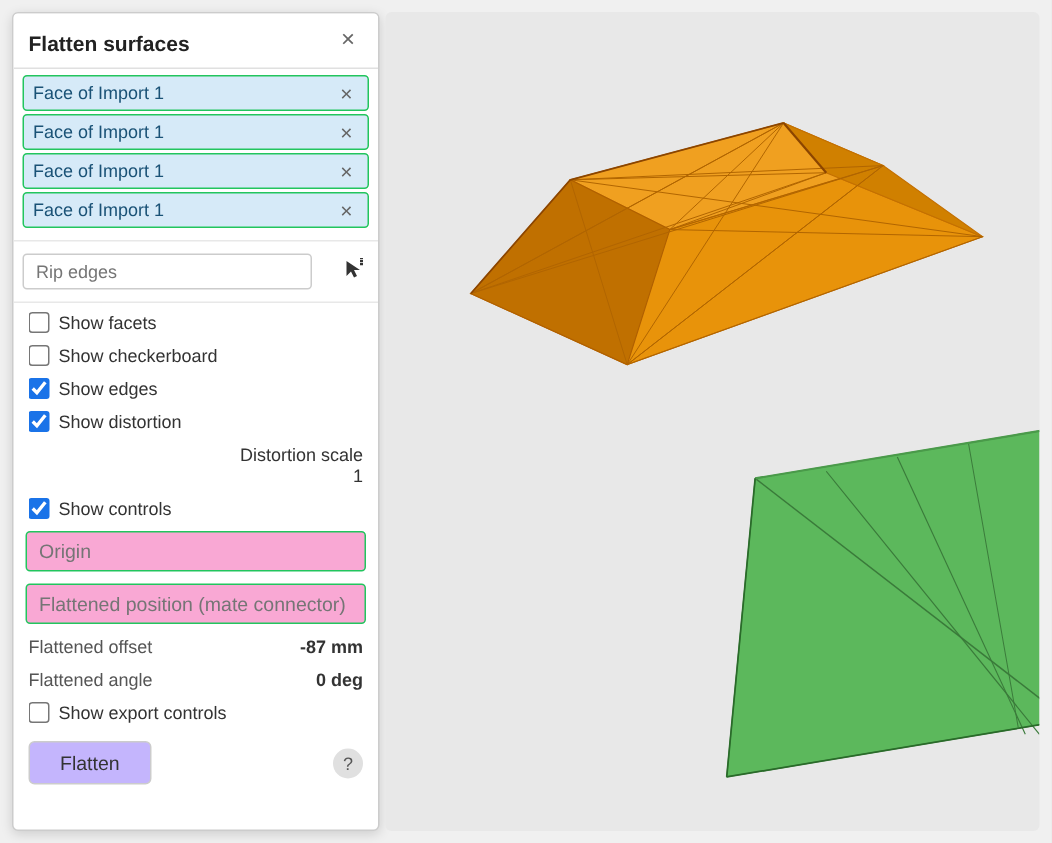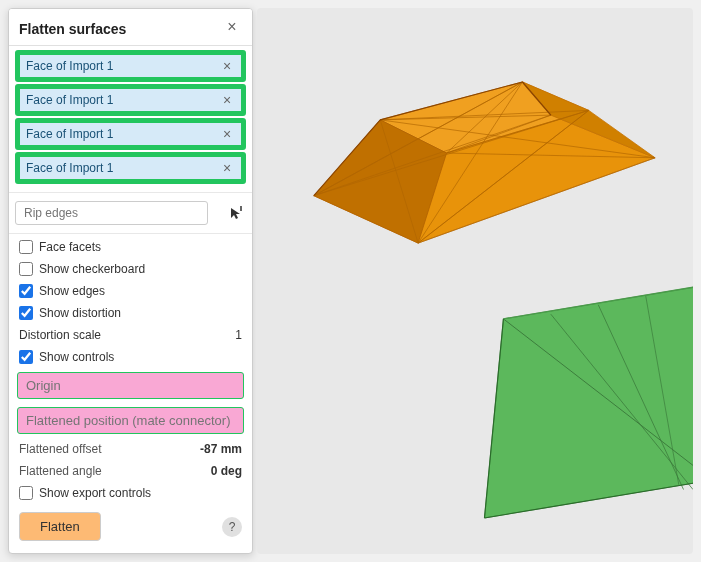--- a/index.html
+++ b/index.html
@@ -73,21 +73,21 @@
       padding: 4px 6px;
     }
 
     .face-item {
       display: flex;
       align-items: center;
       justify-content: space-between;
       padding: 3px 6px;
       margin-bottom: 2px;
       background: #d6eaf8;
-      border: 5px solid #22c55e;
+      border: 1px solid #22c55e;
       border-radius: 3px;
       cursor: pointer;
     }
 
     .face-item-label {
       color: #1a5276;
       font-size: 12px;
     }
 
     .face-item-remove {
@@ -98,21 +98,21 @@
       width: 16px;
       height: 16px;
       display: flex;
       align-items: center;
       justify-content: center;
     }
 
     
     .rip-edges-row {
       display: flex;
-      align-items: flex-end;
+      align-items: flex-start;
       padding: 6px 6px;
       gap: 16px;
     }
 
     .rip-edges-input {
       flex: 1;
       padding: 4px 8px;
       border: 1px solid #ccc;
       border-radius: 3px;
       font-size: 12px;
@@ -158,20 +158,21 @@
       color: #333;
       cursor: pointer;
     }
 
     
     .prop-row {
       display: flex;
       align-items: flex-end;
       justify-content: space-between;
       padding: 4px 10px;
+      flex-direction: column;
     }
 
     .prop-label {
       font-size: 12px;
       color: #333;
     }
 
     .prop-value {
       font-size: 12px;
       color: #333;
@@ -210,21 +211,21 @@
     
     .bottom-row {
       display: flex;
       align-items: center;
       justify-content: space-between;
       padding: 8px 10px 6px;
     }
 
     .flatten-btn {
       padding: 6px 20px;
-      background: #fdba74;
+      background: #c4b5fd;
       border: 1px solid #ccc;
       border-radius: 4px;
       font-size: 13px;
       cursor: pointer;
       color: #333;
     }
 
     .help-icon {
       width: 20px;
       height: 20px;
@@ -294,21 +295,21 @@
           <path d="M4 2 L4 12 L7 9 L9 13 L11 12 L9 8 L13 8 Z" fill="#333"></path>
           <path d="M13 4 L15 4 M13 2 L15 2 M13 0 L15 0" stroke="#333" stroke-width="1.5"></path>
         </svg>
       </div>
     </div>
 
     <div class="divider"></div>
 
     <div class="checkbox-row">
       <input type="checkbox" id="cb-facets" style="">
-      <label class="checkbox-label" for="cb-facets">Face facets</label>
+      <label class="checkbox-label" for="cb-facets">Show facets</label>
     </div>
 
     <div class="checkbox-row">
       <input type="checkbox" id="cb-checker" style="">
       <label class="checkbox-label" for="cb-checker">Show checkerboard</label>
     </div>
 
     <div class="checkbox-row">
       <input type="checkbox" id="cb-edges" checked="" style="">
       <label class="checkbox-label" for="cb-edges">Show edges</label>

